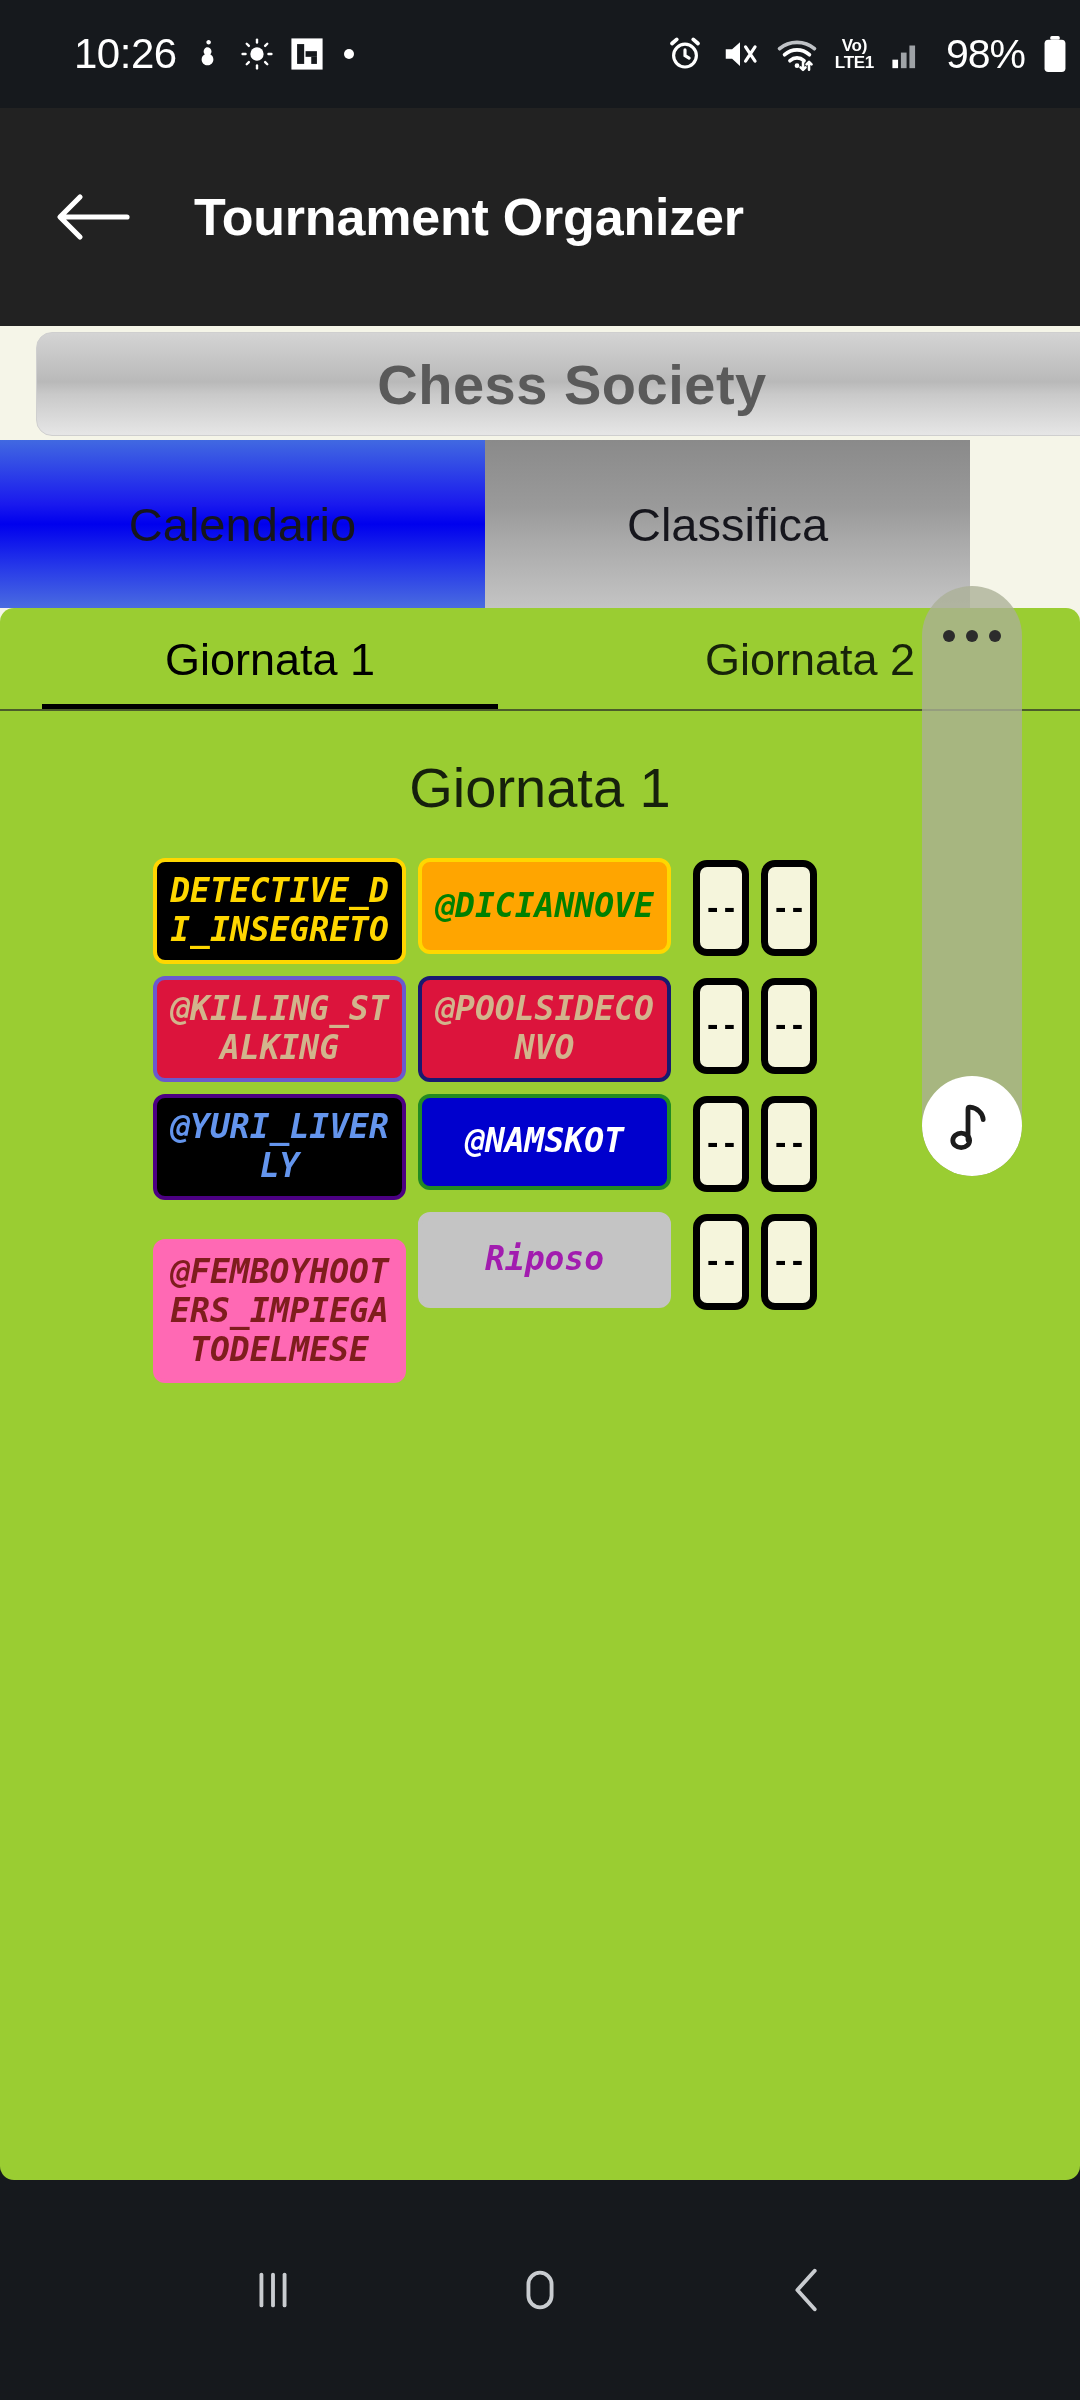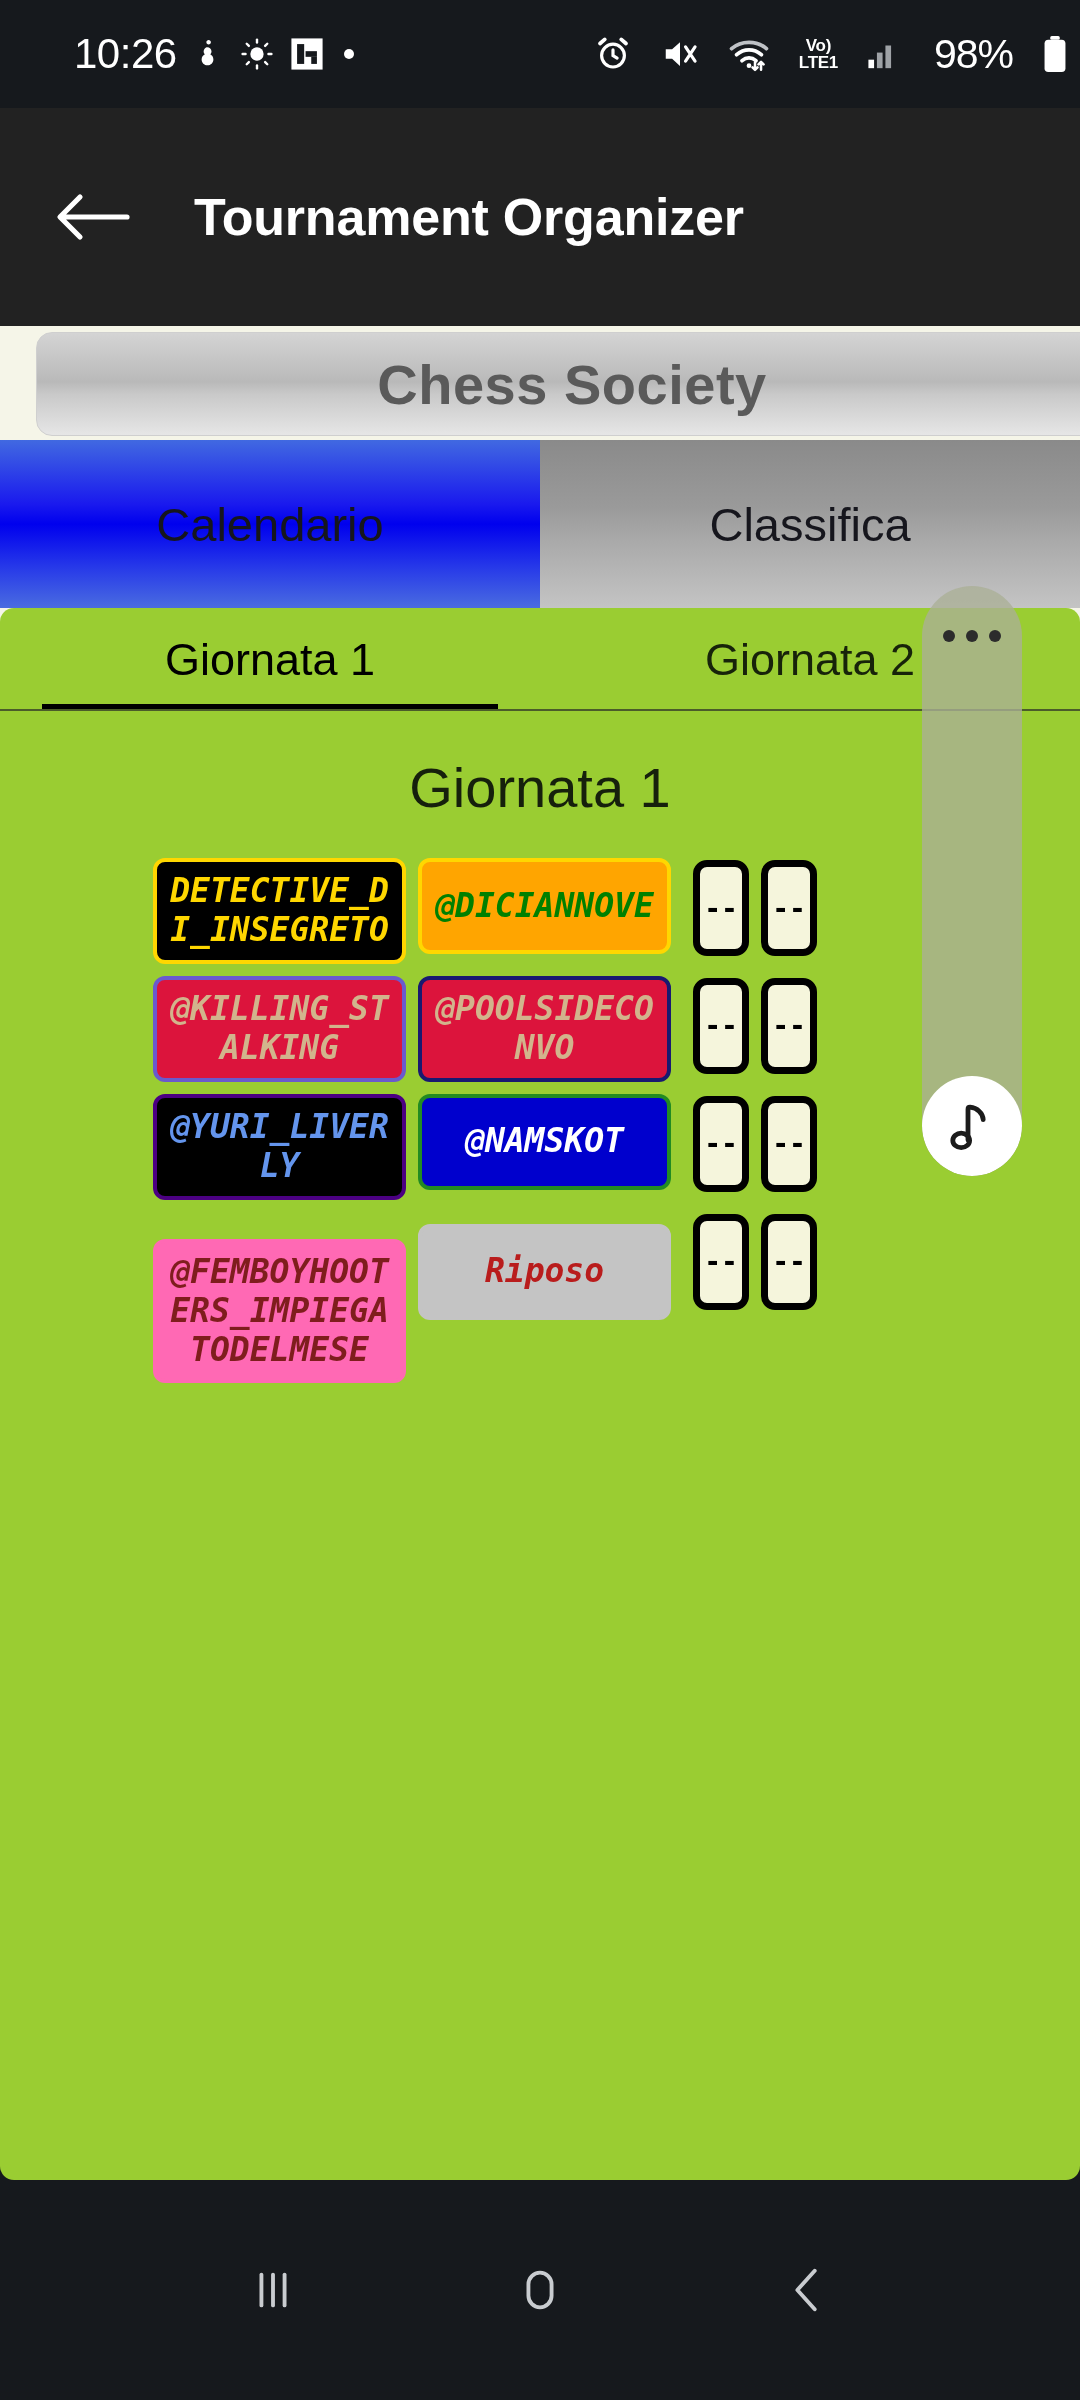--- a/index.html
+++ b/index.html
@@ -27,21 +27,21 @@
     width: 1080px;
     height: 108px;
     background: #16191d;
     display: flex;
     align-items: center;
     justify-content: space-between;
     padding: 0 34px 0 52px;
     margin-left: 22px;
   }
   .sb-left { display: flex; align-items: center; gap: 17px; }
-  .sb-right { display: flex; align-items: center; gap: 29px; }
+  .sb-right { display: flex; align-items: center; gap: 17px; }
   #status-clock {
     color: #ffffff;
     font-size: 42px;
     font-family: "Liberation Sans", sans-serif;
     letter-spacing: -0.5px;
   }
   .sb-icon { display: inline-flex; align-items: center; justify-content: center; }
   #battery-pct {
     color: #ffffff;
     font-size: 41px;
@@ -110,21 +110,21 @@
     color: #5a5a5a;
     font-size: 56px;
     font-weight: bold;
     letter-spacing: 0.5px;
   }
 
   
   #main-tabs {
     position: absolute;
     top: 440px; left: 0;
-    width: 1080px;
+    width: 970px;
     height: 168px;
     display: flex;
   }
   .main-tab {
     flex: 1;
     display: flex;
     align-items: center;
     justify-content: center;
     cursor: pointer;
   }
@@ -455,21 +455,21 @@
         <div class="match-row">
           <div class="team-box" style="background: #000000; color: rgb(100, 149, 237); border-color: rgb(75, 0, 130);">@YURI_LIVERLY</div>
           <div class="team-box" style="background: rgb(0, 0, 205); color: rgb(255, 255, 255); border-color: rgb(34, 139, 34);">@NAMSKOT</div>
           <div class="score-pair">
             <div class="score-box">--</div>
             <div class="score-box">--</div>
           </div>
         </div>
         <div class="match-row">
           <div class="team-box" style="background: rgb(255, 105, 180); color: #7f1d1d; border-color: rgb(255, 105, 180); margin-top: 27px;">@FEMBOYHOOTERS_IMPIEGATODELMESE</div>
-          <div class="team-box" style="background: rgb(196, 196, 196); color: #b91c1c; border-color: rgb(196, 196, 196); margin-top: 12px;">Riposo</div>
+          <div class="team-box" style="background: rgb(196, 196, 196); color: #a21caf; border-color: rgb(196, 196, 196);">Riposo</div>
           <div class="score-pair">
             <div class="score-box">--</div>
             <div class="score-box">--</div>
           </div>
         </div>
       </div>
   </div>
 
   <div id="floating-widget">
     <div id="floating-widget-dots">

